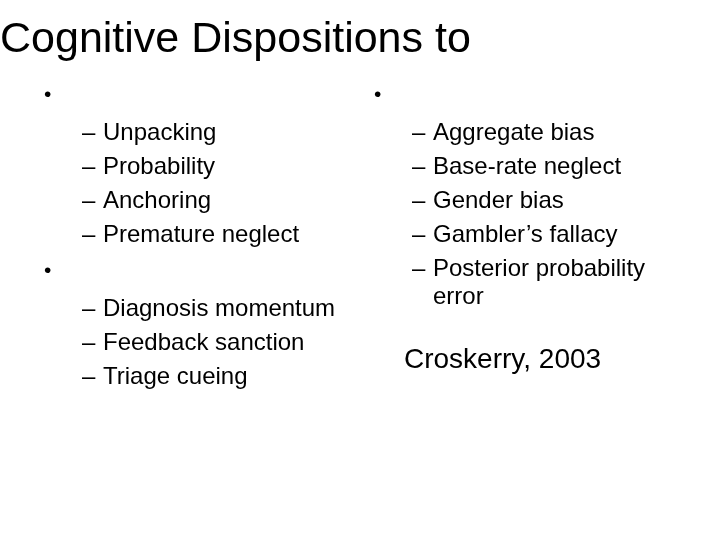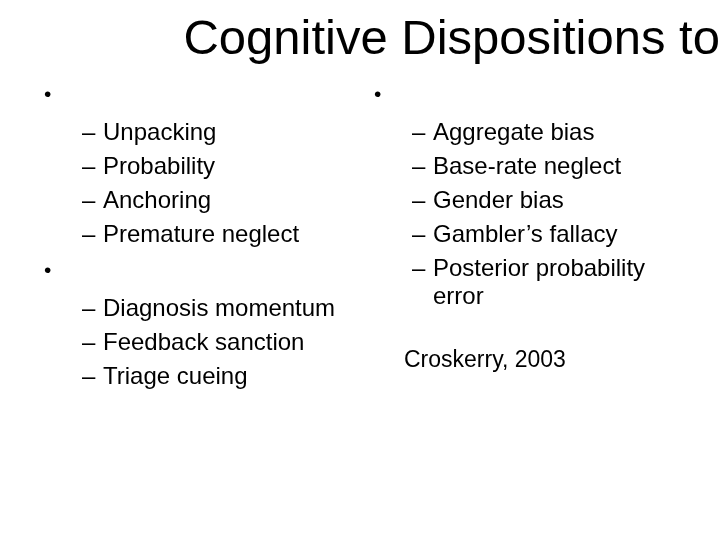--- a/index.html
+++ b/index.html
@@ -11,22 +11,22 @@
     position: relative;
     width: 720px;
     height: 540px;
     background: #ffffff;
     overflow: hidden;
     font-family: "Liberation Sans", "DejaVu Sans", sans-serif;
     color: #000000;
   }
   .title {
     padding-top: 11px;
-    text-align: right;
-    font-size: 49px;
+    text-align: left;
+    font-size: 43px;
     line-height: 52px;
     color: #000000;
     white-space: nowrap;
   }
   .content {
     display: flex;
     margin-top: 15px;
     align-items: flex-start;
   }
   .col {
@@ -63,21 +63,21 @@
   .marker-l2 {
     flex: none;
     width: 21px;
   }
   .item-text {
     flex: 1;
   }
   .citation {
     margin-top: 33px;
     margin-left: 36px;
-    font-size: 23px;
+    font-size: 28px;
     line-height: 32px;
   }
 </style>
 </head>
 <body>
 
 <div class="slide">
 
   <div class="title">
     <div>Cognitive Dispositions to</div>

